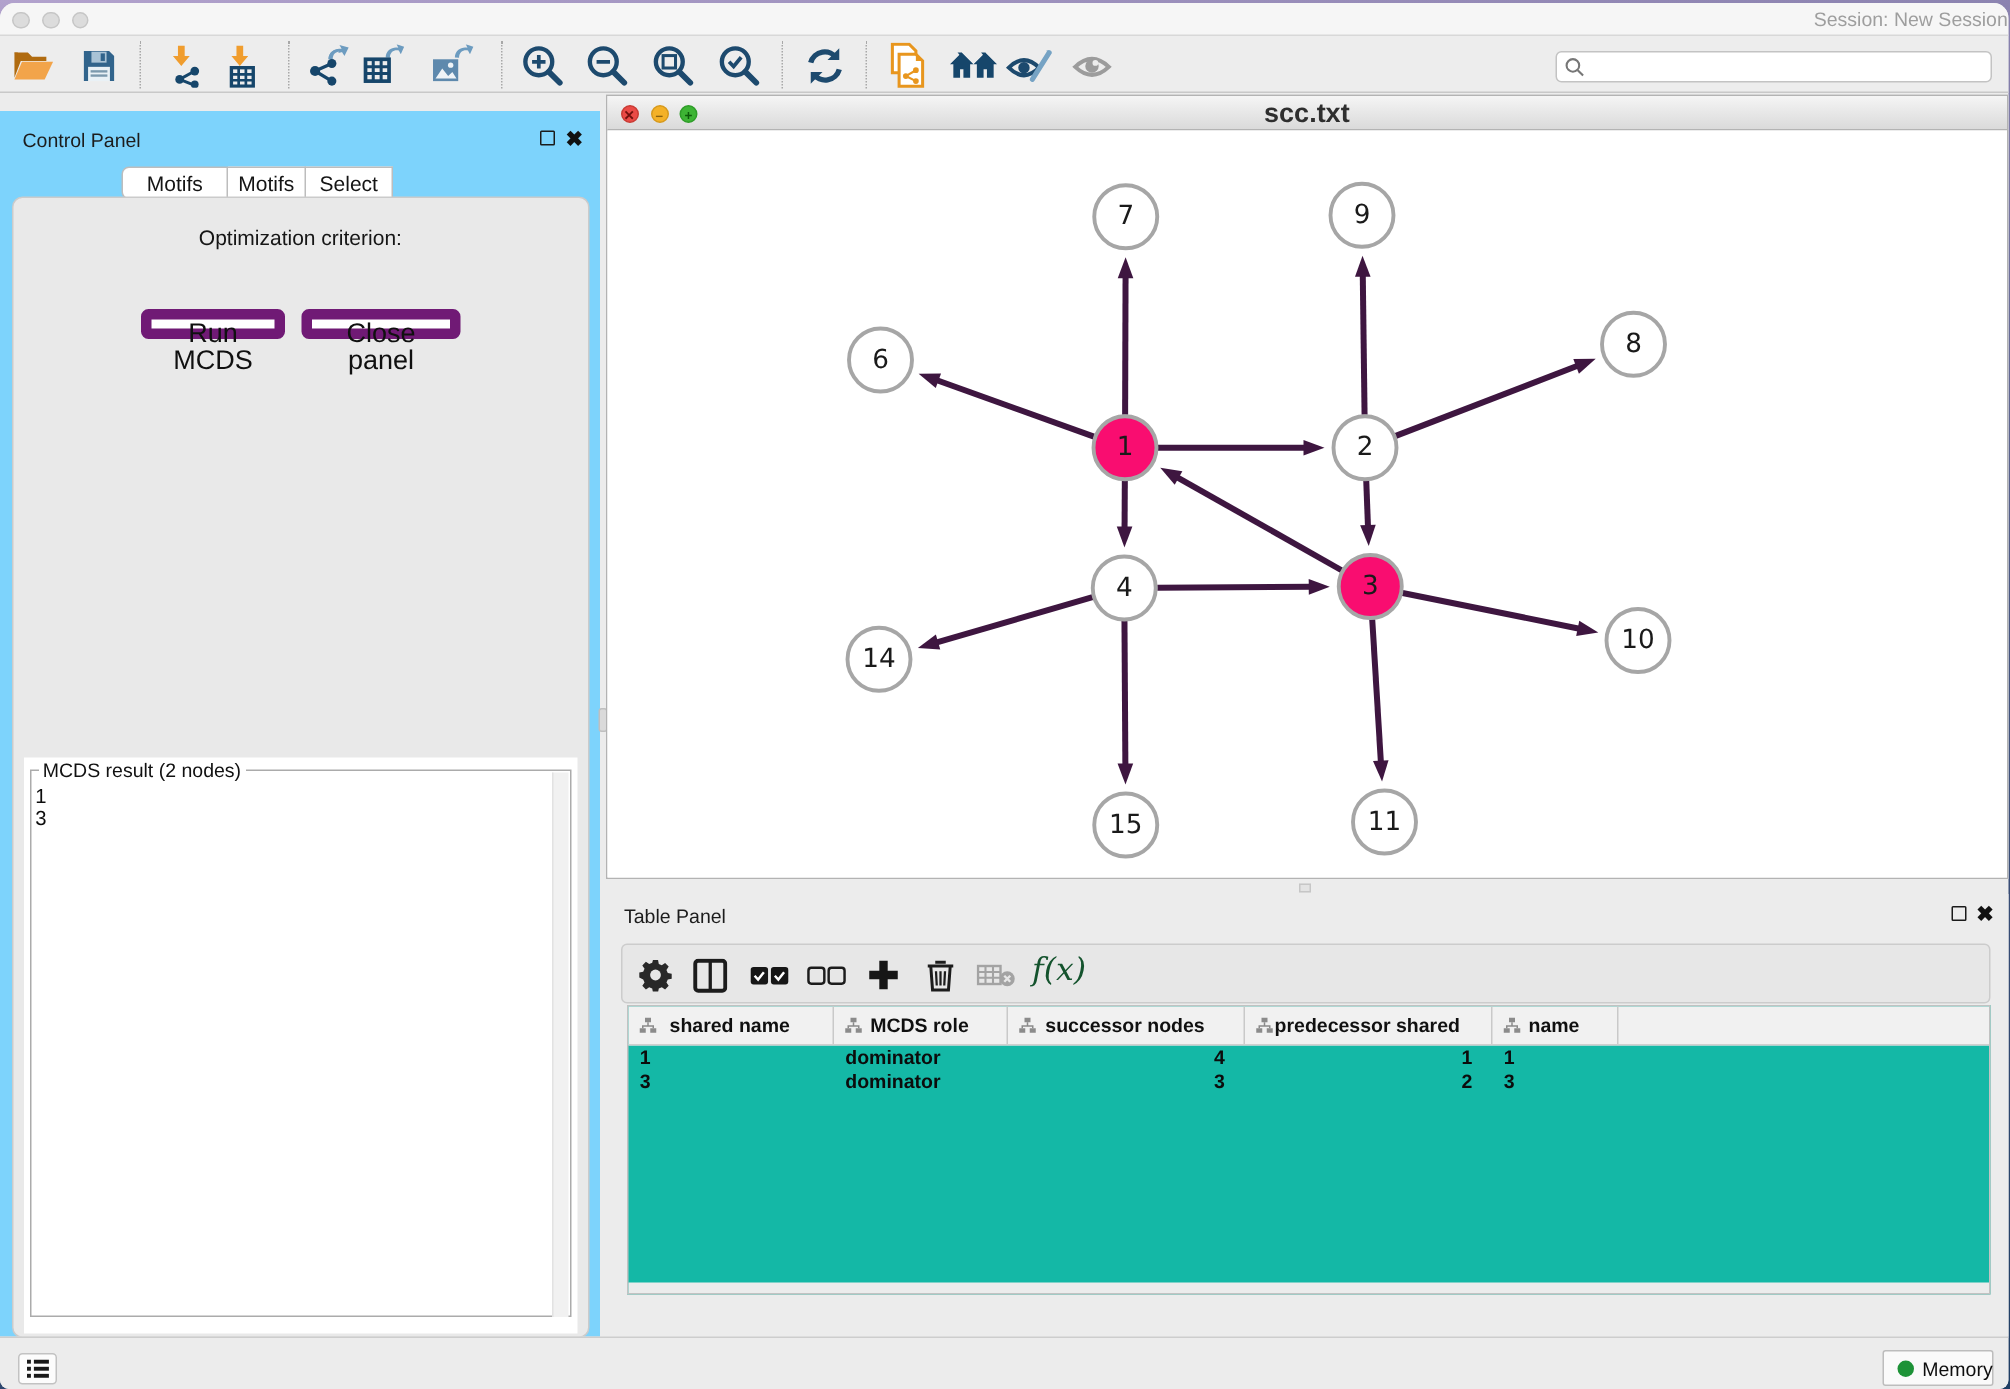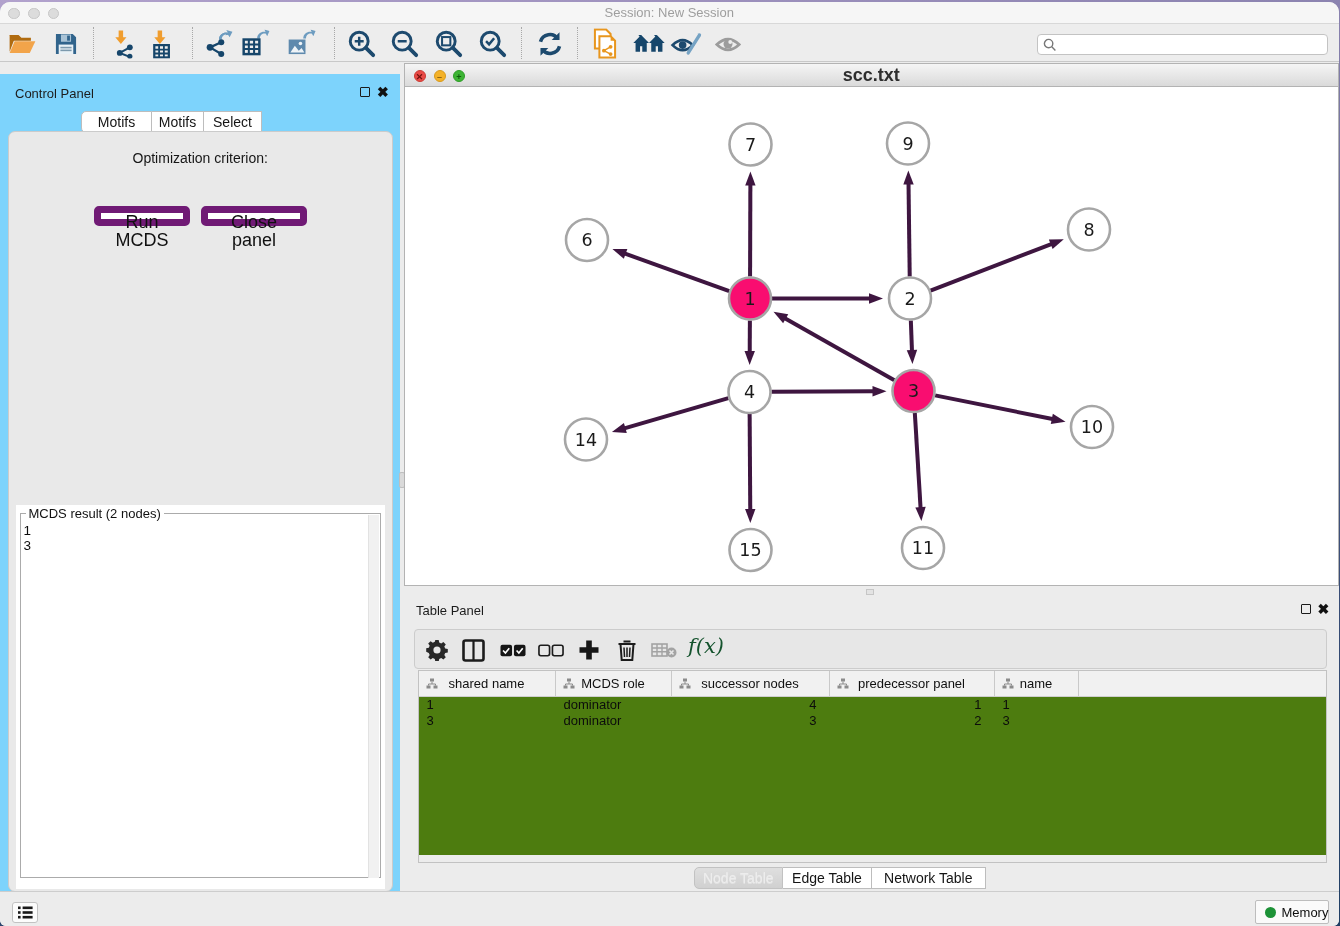--- a/index.html
+++ b/index.html
@@ -9,21 +9,21 @@
     background:linear-gradient(172deg,#b2a2cd 0%, #9187b4 14%, #45547f 55%, #1f3e64 100%);
   }
   #window {
     position:absolute; left:0; top:2px; width:1338.5px; height:924px;
     background:#ececec; border-radius:10px 10px 6px 6px; overflow:hidden;
   }
   
   #titlebar { position:absolute; left:0; top:0; width:100%; height:22px; background:#f6f6f6; border-bottom:1px solid #d8d8d8; }
   .tl { position:absolute; top:5.5px; width:11.5px; height:11.5px; border-radius:50%; background:#dcdcdc; border:1px solid #c6c6c6; }
   #titlebar .t1 { left:8px; } #titlebar .t2 { left:28px; } #titlebar .t3 { left:47.5px; }
-  #main-title { position:absolute; left:0; right:0; top:0; height:22px; line-height:21px; text-align:center; font-size:13px; color:#9e9e9e; }
+  #main-title { position:absolute; left:0; right:0; top:0; height:22px; line-height:21px; text-align:right; font-size:13px; color:#9e9e9e; }
   
   #toolbar { position:absolute; left:0; top:22px; width:100%; height:38px; background:#ededed; border-bottom:1px solid #c8c8c8; }
   .tbi { position:absolute; top:5px; width:30px; height:30px; display:flex; align-items:center; justify-content:center; }
   .tbi svg { transform:scale(1.12); }
   .tbsep { position:absolute; top:3px; height:32px; width:0; border-left:1px dotted #a8a8a8; }
   #searchbox { position:absolute; left:1037px; top:10px; width:291px; height:21px; background:#fff; border:1px solid #c3c3c3; border-radius:4px; }
   #searchbox svg { position:absolute; left:5px; top:3px; }
   #searchbox input { position:absolute; left:22px; top:1px; width:260px; height:17px; border:none; outline:none; font-size:12px; background:transparent; }
   
   #control-panel { position:absolute; left:0; top:72px; width:400px; height:829px; background:#7dd3fc; }
@@ -56,21 +56,21 @@
   .mtl.red { left:8.5px; background:#ea4a46; border:0.5px solid #c93c35; color:#70100d; }
   .mtl.yel { left:28.5px; background:#f4b127; border:0.5px solid #d79a1d; color:#89600e; }
   .mtl.grn { left:48px; background:#3db434; border:0.5px solid #2e9d28; color:#0d5c0a; }
   #canvas { position:absolute; left:0; top:23px; width:932.5px; height:497.5px; background:#fff; }
   #hgrip { position:absolute; left:866px; top:586.5px; width:8px; height:6px; background:#e3e3e3; border:1px solid #c6c6c6; }
   
   #table-panel { position:absolute; left:404px; top:594px; width:936px; height:295px; background:#ececec; }
   #tp-toolbar { position:absolute; left:10px; top:33px; width:912.5px; height:39.5px; background:#e7e7e7; border:1px solid #cccccc; border-radius:4px; }
   .tpi { position:absolute; top:7px; width:26px; height:26px; display:flex; align-items:center; justify-content:center; }
   #fx-label { position:absolute; left:273px; top:4px; width:40px; font-family:"DejaVu Serif", serif; font-style:italic; font-size:21px; color:#14532d; }
-  #grid-wrap { position:absolute; left:13.5px; top:74px; width:909px; height:193px; border:1px solid #c2c2c2; background:#4d7c0f; }
+  #grid-wrap { position:absolute; left:13.5px; top:74px; width:909px; height:193px; border:1px solid #c2c2c2; background:#14b8a6;font-weight:bold; }
   #grid-scrollstrip { position:absolute; left:0; bottom:0; width:100%; height:7px; background:#ececec; }
   #grid-header { display:flex; height:25.5px; background:#f1f1f1; border-bottom:1px solid #cfcfcf; }
   .hcell { position:relative; height:100%; border-right:1px solid #c9c9c9; font-size:13px; color:#101010; text-align:center; line-height:25px; }
   .hcell svg { position:absolute; left:7px; top:7px; }
   .hcell.filler { border-right:none; }
   .grow { display:flex; height:16px; font-size:13px; color:#0c0c0c; }
   .gcell { height:16px; line-height:16px; padding:0 8px; white-space:nowrap; overflow:hidden; }
   .gcell.r { text-align:right; padding-right:13px; }
   #tp-tabs { position:absolute; left:289.5px; top:271px; display:flex; height:21.5px; }
   
@@ -406,21 +406,21 @@
               <rect x="4" y="0.5" width="4" height="3" fill="#8b8b8b"></rect>
               <rect x="0.5" y="7.5" width="4" height="3" fill="#8b8b8b"></rect>
               <rect x="7.5" y="7.5" width="4" height="3" fill="#8b8b8b"></rect>
               <path d="M6 3.5v2.5M2.5 7.5V6h7v1.5" fill="none" stroke="#8b8b8b" stroke-width="1"></path>
             </svg><span>successor nodes</span></div>
           <div class="hcell" style="width: 165px;"><svg width="12" height="11" viewBox="0 0 12 11">
               <rect x="4" y="0.5" width="4" height="3" fill="#8b8b8b"></rect>
               <rect x="0.5" y="7.5" width="4" height="3" fill="#8b8b8b"></rect>
               <rect x="7.5" y="7.5" width="4" height="3" fill="#8b8b8b"></rect>
               <path d="M6 3.5v2.5M2.5 7.5V6h7v1.5" fill="none" stroke="#8b8b8b" stroke-width="1"></path>
-            </svg><span>predecessor panel</span></div>
+            </svg><span>predecessor shared</span></div>
           <div class="hcell" style="width: 84px;"><svg width="12" height="11" viewBox="0 0 12 11">
               <rect x="4" y="0.5" width="4" height="3" fill="#8b8b8b"></rect>
               <rect x="0.5" y="7.5" width="4" height="3" fill="#8b8b8b"></rect>
               <rect x="7.5" y="7.5" width="4" height="3" fill="#8b8b8b"></rect>
               <path d="M6 3.5v2.5M2.5 7.5V6h7v1.5" fill="none" stroke="#8b8b8b" stroke-width="1"></path>
             </svg><span>name</span></div>
           <div class="hcell filler" style="flex: 1 1 0%;"></div>
         </div>
       <div id="grid-body">
           <div class="grow">
@@ -434,26 +434,20 @@
             <div class="gcell" style="width: 137px;">3</div>
             <div class="gcell" style="width: 116px;">dominator</div>
             <div class="gcell r" style="width: 158px;">3</div>
             <div class="gcell r" style="width: 165px;">2</div>
             <div class="gcell" style="width: 84px;">3</div>
           </div>
         </div>
       <div id="grid-scrollstrip"></div>
     </div>
 
-    <div id="tp-tabs">
-      <span class="tabseg sel" style="width:89.5px">Node Table</span>
-      <span class="tabseg" style="width:89px">Edge Table</span>
-      <span class="tabseg" style="width:113.5px">Network Table</span>
-      <span class="tabseg" style="width:70px">Motifs</span>
-    </div>
   </div>
 
   <div id="statusbar">
     <span id="list-btn">
       <svg width="15" height="13" viewBox="0 0 15 13">
           <rect x="0" y="0.5" width="2.6" height="2.6" fill="#191919"></rect>
           <rect x="0" y="5.2" width="2.6" height="2.6" fill="#191919"></rect>
           <rect x="0" y="9.9" width="2.6" height="2.6" fill="#191919"></rect>
           <rect x="4.6" y="0.5" width="10" height="2.6" fill="#191919"></rect>
           <rect x="4.6" y="5.2" width="10" height="2.6" fill="#191919"></rect>

